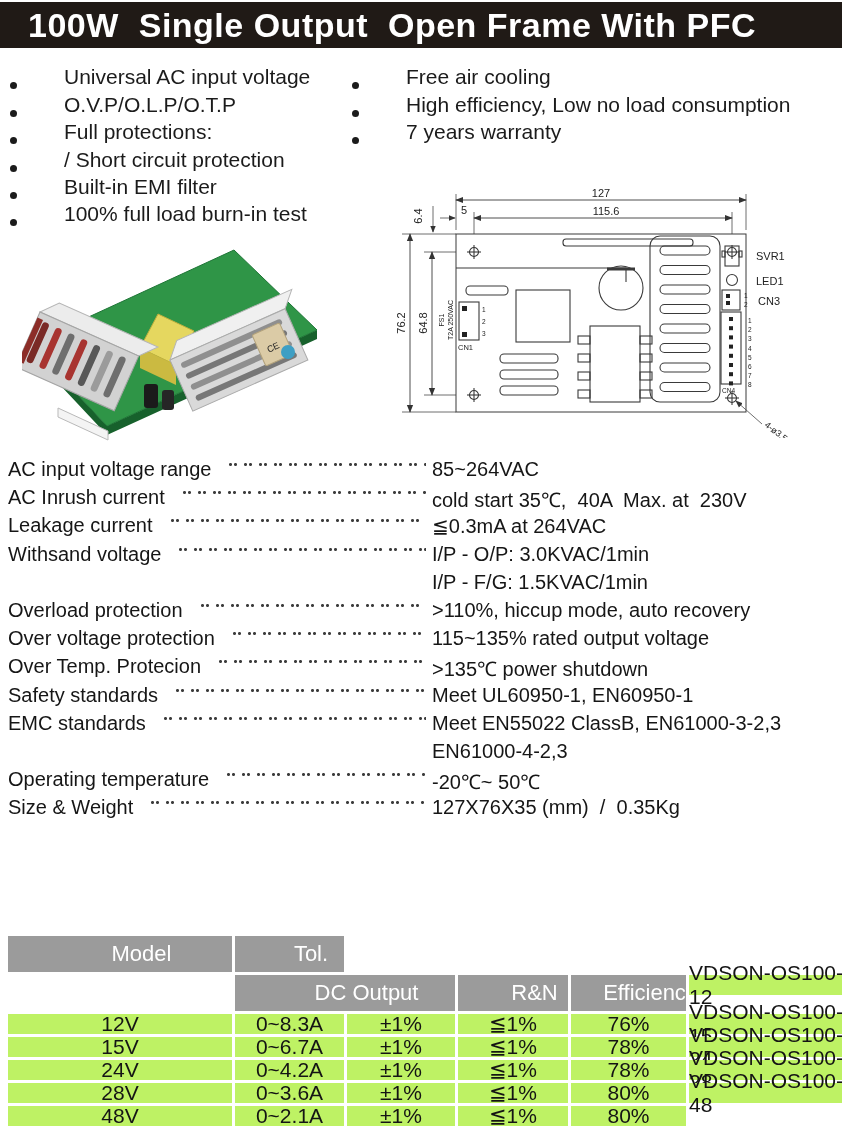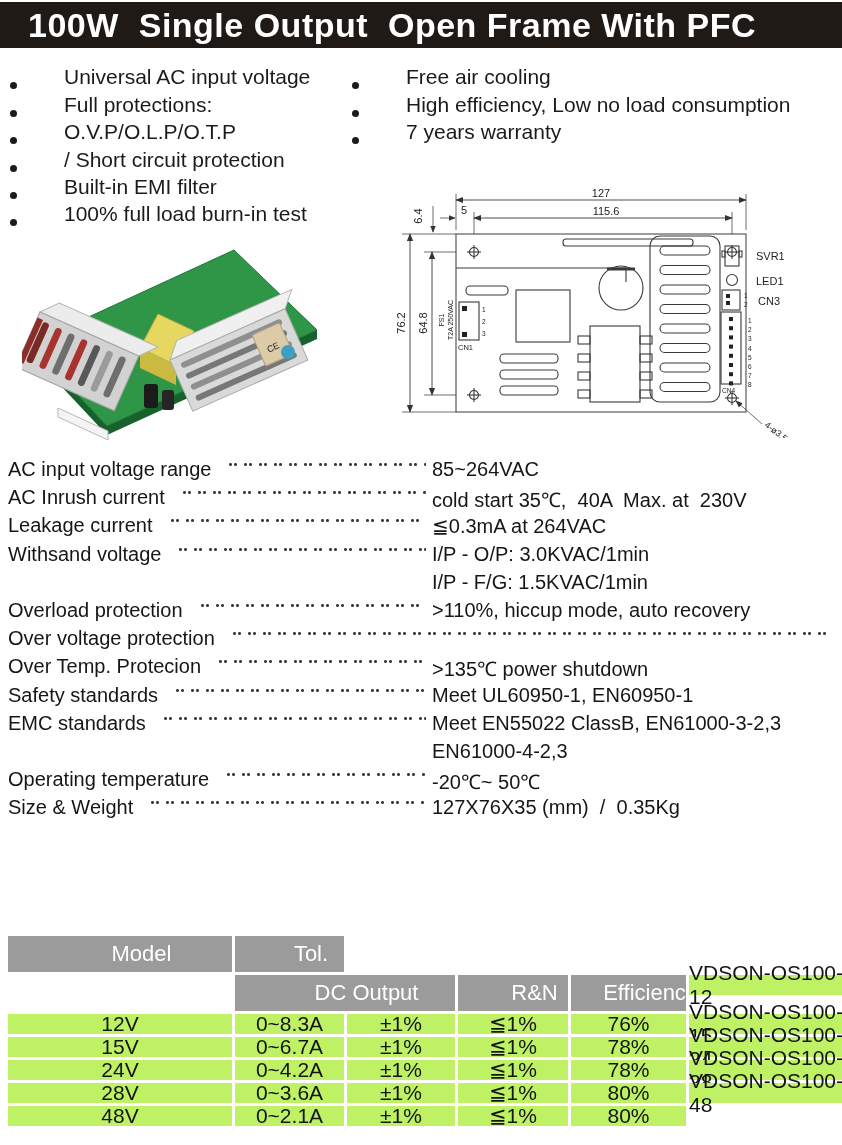--- a/index.html
+++ b/index.html
@@ -57,25 +57,25 @@
 
 <div class="titlebar">100W  Single Output  Open Frame With PFC</div>
 
 <div class="features left">
   <div class="feat-item">
       <span class="bullet"></span>
       <span>Universal AC input voltage</span>
     </div>
   <div class="feat-item">
       <span class="bullet"></span>
+      <span>O.V.P/O.L.P/O.T.P</span>
+    </div>
+  <div class="feat-item">
+      <span class="bullet"></span>
       <span>Full protections:</span>
-    </div>
-  <div class="feat-item">
-      <span class="bullet"></span>
-      <span>O.V.P/O.L.P/O.T.P</span>
     </div>
   <div class="feat-item">
       <span class="bullet"></span>
       <span>/ Short circuit protection</span>
     </div>
   <div class="feat-item">
       <span class="bullet"></span>
       <span>Built-in EMI filter</span>
     </div>
   <div class="feat-item">
@@ -309,20 +309,21 @@
       <span class="spec-value">I/P - F/G: 1.5KVAC/1min</span>
     </div>
   <div class="spec-row">
       <span class="spec-label">Overload protection</span>
       <span class="spec-leader"></span>
       <span class="spec-value">&gt;110%, hiccup mode, auto recovery</span>
     </div>
   <div class="spec-row">
       <span class="spec-label">Over voltage protection</span>
       <span class="spec-leader"></span>
+      <span class="spec-value">115~135% rated output voltage</span>
     </div>
   <div class="spec-row">
       <span class="spec-label">Over Temp. Protecion</span>
       <span class="spec-leader"></span>
       <span class="spec-value">&gt;135℃ power shutdown</span>
     </div>
   <div class="spec-row">
       <span class="spec-label">Safety standards</span>
       <span class="spec-leader"></span>
       <span class="spec-value">Meet UL60950-1, EN60950-1</span>

